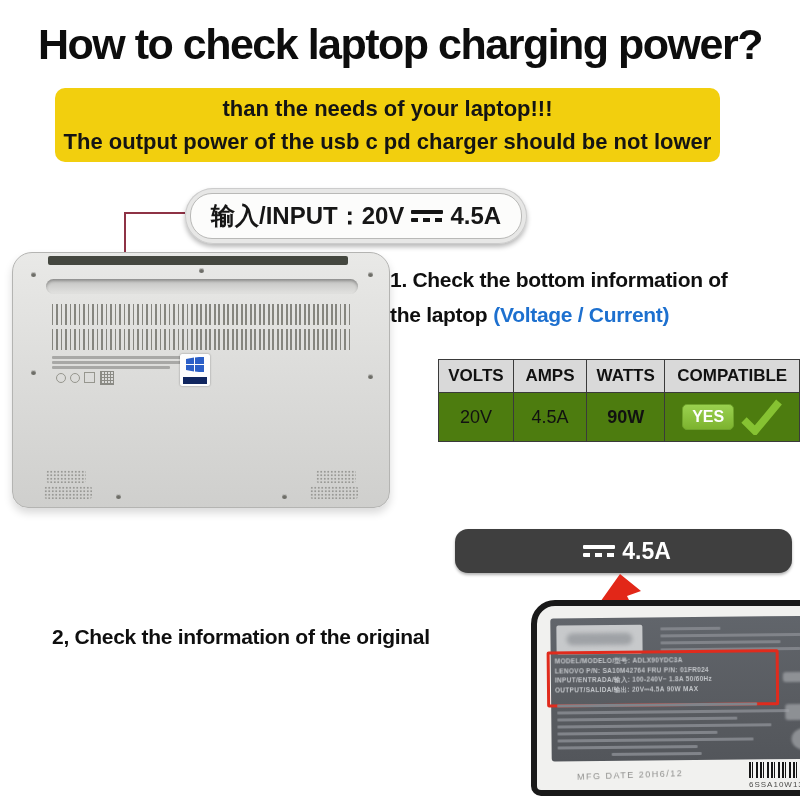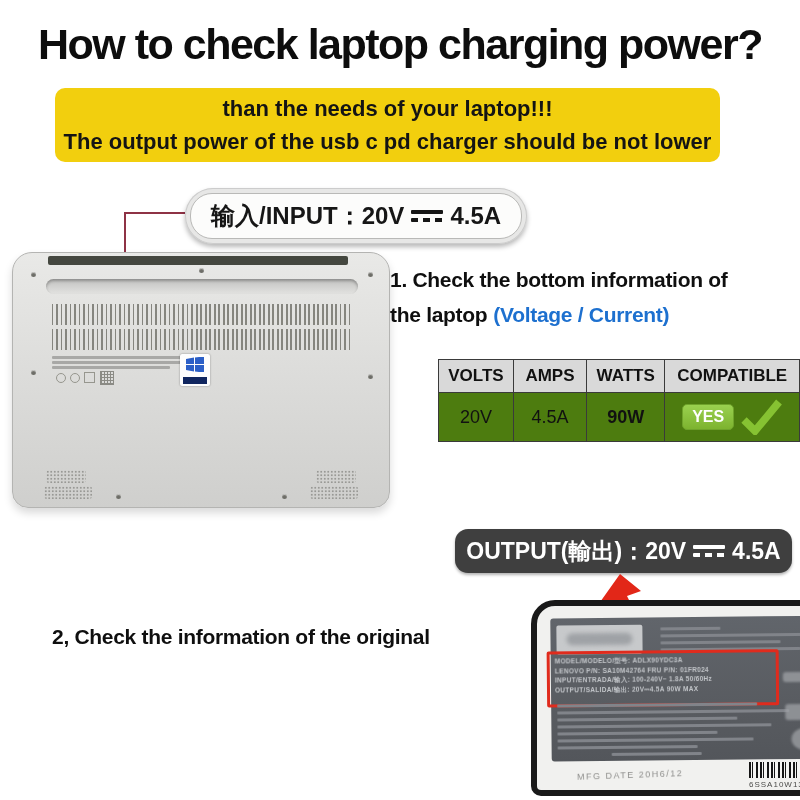--- a/index.html
+++ b/index.html
@@ -189,21 +189,20 @@
           <svg width="42" height="36" viewBox="0 0 42 36">
             <path d="M4 21 L15 32 L39 3" stroke="#86C232" stroke-width="7.5" fill="none"></path>
           </svg>
         </span>
       </td>
     </tr>
   </tbody>
     </table>
 
   <div class="abs pill-dark">
-    <span>OUTPUT(輸出)：20V</span>
     <span class="dc">
         <i class="t"></i>
         <i class="b"></i>
       </span>
     <span>4.5A</span>
   </div>
 
   <svg class="abs arrow-svg" width="66" height="88" viewBox="0 0 66 88">
     <polygon points="22,0 0,31 14,27 42,88 58,81 29,22 43,17" fill="#E22718"></polygon>
   </svg>

